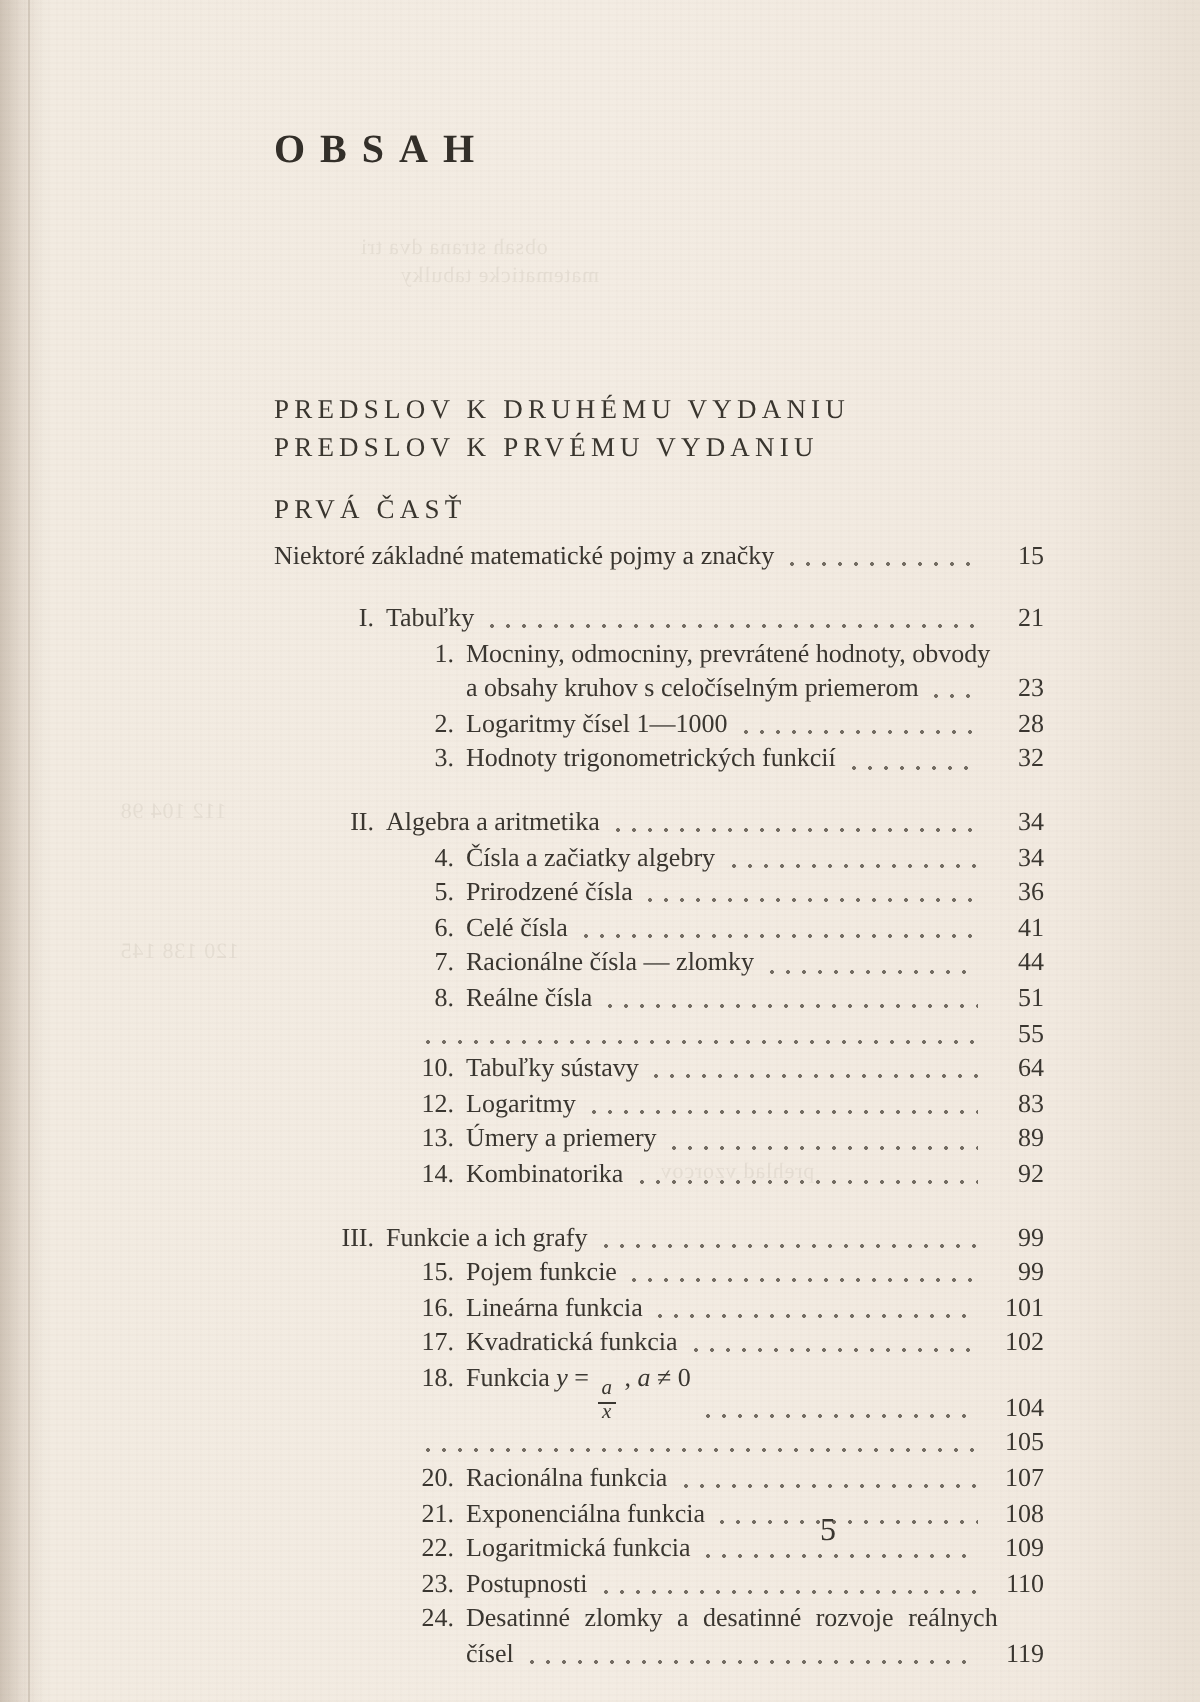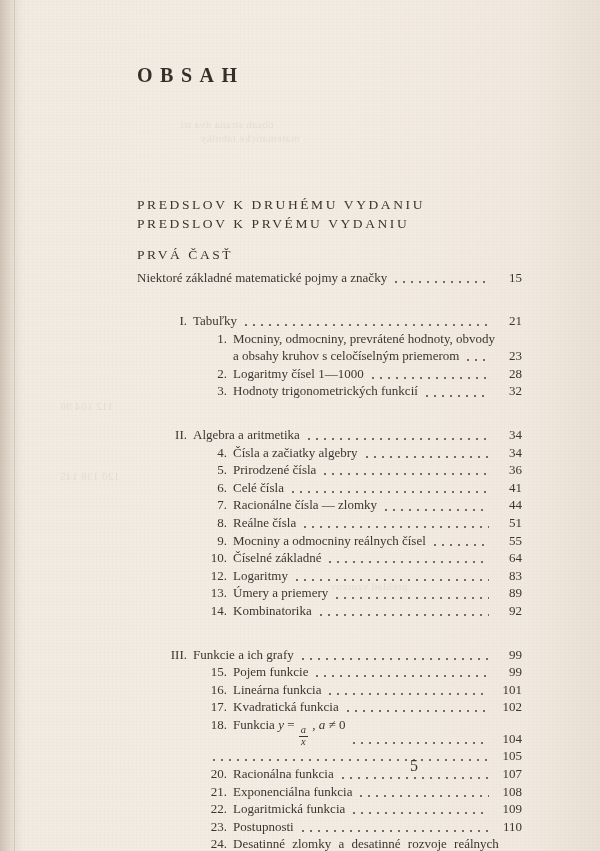--- a/index.html
+++ b/index.html
@@ -129,21 +129,21 @@
     text-align: right;
     flex: 0 0 30px;
     white-space: nowrap;
   }
 
   
   .row.intro { margin-top: 2px; padding-left: 0; }
   .row.intro .label { font-size: 13px; }
 
   
-  .chapter { margin-top: 26px; padding-left: 24px; }
+  .chapter { margin-top: 14px; padding-left: 24px; }
   .chapter .label { font-size: 13px; }
   .chapter .rn {
     display: inline-block;
     width: 26px;
     text-align: right;
     margin-right: 6px;
   }
 
   
   .entry { padding-left: 68px; }
@@ -270,26 +270,25 @@
         <span class="label"><span class="num">7.</span><span>Racionálne čísla — zlomky</span></span>
         <span class="leader"></span>
         <span class="pageno">44</span>
       </div>
       <div class="row entry">
         <span class="label"><span class="num">8.</span><span>Reálne čísla</span></span>
         <span class="leader"></span>
         <span class="pageno">51</span>
       </div>
       <div class="row entry">
-        <span class="label"><span class="num">9.</span><span>Mocniny a odmocniny reálnych čísel</span></span>
         <span class="leader"></span>
         <span class="pageno">55</span>
       </div>
       <div class="row entry">
-        <span class="label"><span class="num">10.</span><span>Číselné základné</span></span>
+        <span class="label"><span class="num">10.</span><span>Tabuľky sústavy</span></span>
         <span class="leader"></span>
         <span class="pageno">64</span>
       </div>
       <div class="row entry">
         <span class="label"><span class="num">12.</span><span>Logaritmy</span></span>
         <span class="leader"></span>
         <span class="pageno">83</span>
       </div>
       <div class="row entry">
         <span class="label"><span class="num">13.</span><span>Úmery a priemery</span></span>

